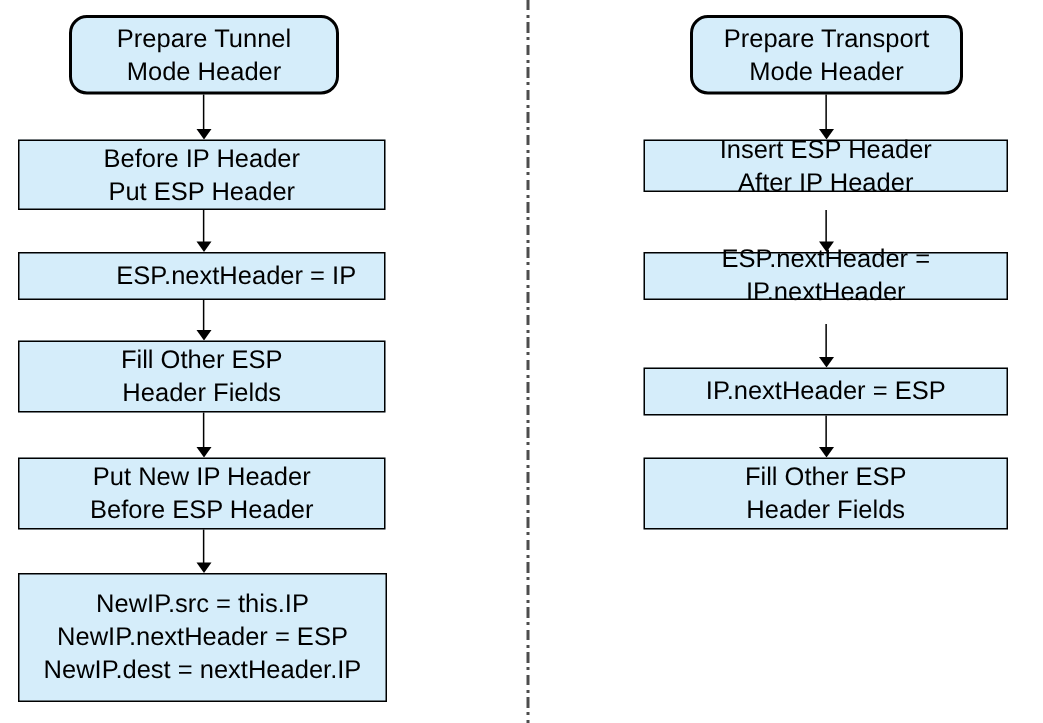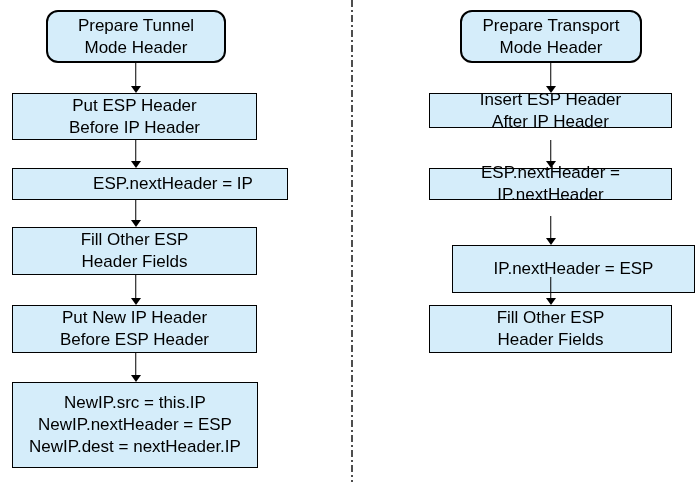--- a/index.html
+++ b/index.html
@@ -75,30 +75,30 @@
       <div>Prepare Tunnel</div>
       <div>Mode Header</div>
     </div>
 
     <div class="flow-arrow" style="left:130px; top:63px; height:30px;">
       <div class="stem"></div>
       <div class="head"></div>
     </div>
 
     <div class="box" style="left:12px; top:93px; width:245px; height:47px;">
+      <div>Before IP Header</div>
       <div>Put ESP Header</div>
-      <div>Before IP Header</div>
     </div>
 
     <div class="flow-arrow" style="left:130px; top:140px; height:28px;">
       <div class="stem"></div>
       <div class="head"></div>
     </div>
 
-    <div class="box" style="left:12px; top:168px; width:276px; height:32px;padding-left:46px;">
+    <div class="box" style="left:12px; top:168px; width:245px; height:32px;padding-left:46px;">
       <div>ESP.nextHeader = IP</div>
     </div>
 
     <div class="flow-arrow" style="left:130px; top:200px; height:27px;">
       <div class="stem"></div>
       <div class="head"></div>
     </div>
 
     <div class="box" style="left:12px; top:227px; width:245px; height:48px;">
       <div>Fill Other ESP</div>
@@ -153,21 +153,21 @@
     <div class="box" style="left:429px; top:168px; width:243px; height:32px;">
       <div>ESP.nextHeader =</div>
       <div>IP.nextHeader</div>
     </div>
 
     <div class="flow-arrow" style="left:545px; top:216px; height:29px;">
       <div class="stem"></div>
       <div class="head"></div>
     </div>
 
-    <div class="box" style="left:452px; top:245px; width:243px; height:48px;">
+    <div class="box" style="left:429px; top:245px; width:243px; height:32px;">
       <div>IP.nextHeader = ESP</div>
     </div>
 
     <div class="flow-arrow" style="left:545px; top:277px; height:28px;">
       <div class="stem"></div>
       <div class="head"></div>
     </div>
 
     <div class="box" style="left:429px; top:305px; width:243px; height:48px;">
       <div>Fill Other ESP</div>

